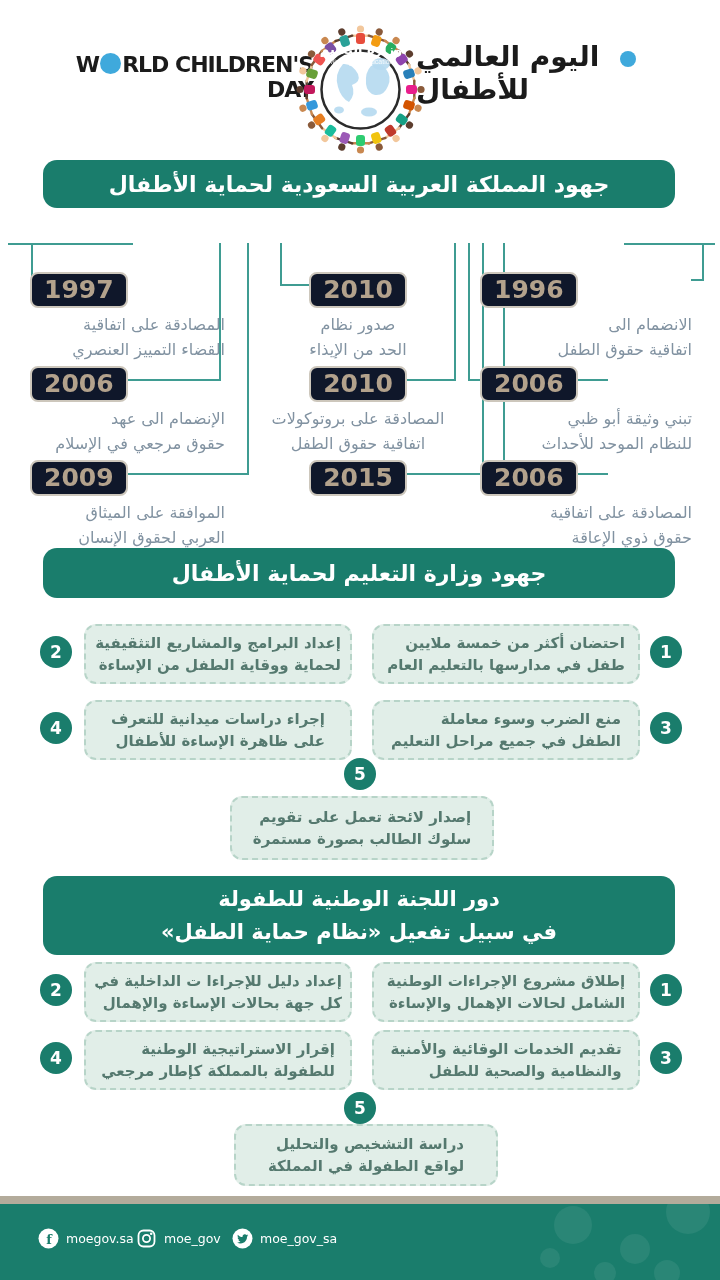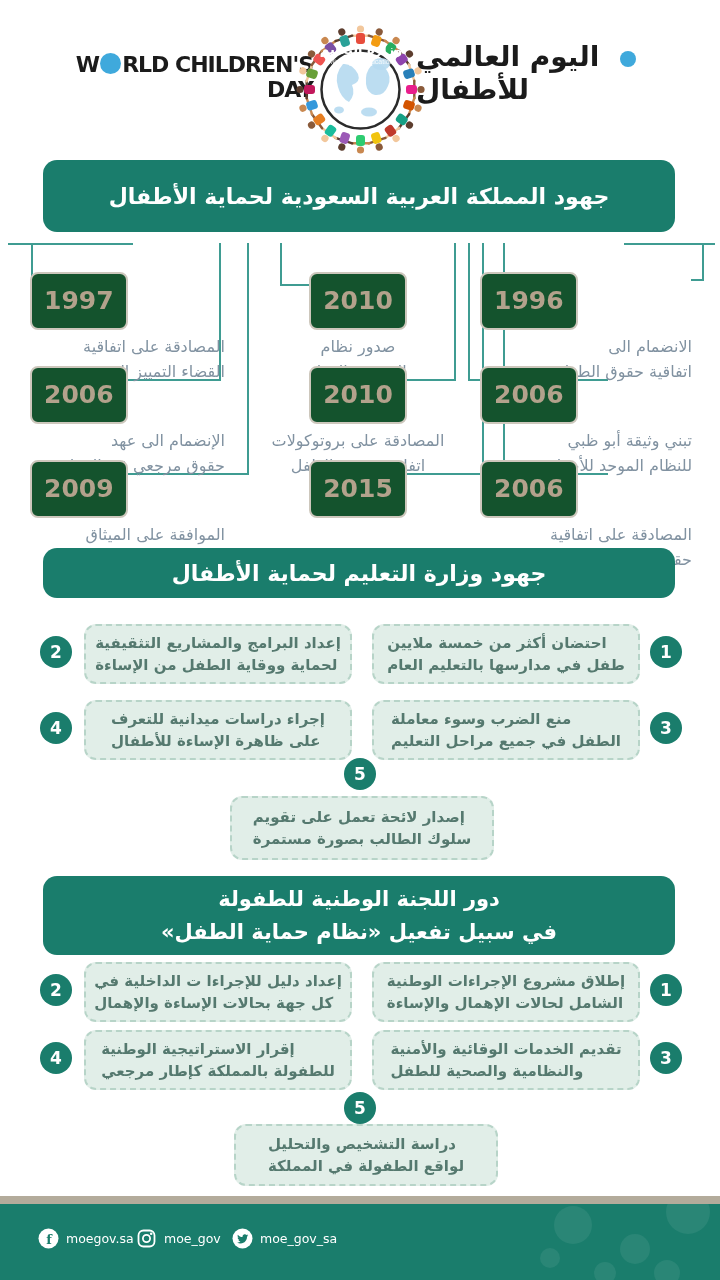--- a/index.html
+++ b/index.html
@@ -16,50 +16,50 @@
             font-size:28px;font-weight:bold;color:#1b1b1b;}
   #waw-dot{position:absolute;right:60px;top:11px;width:16px;height:16px;border-radius:50%;
            background:#3fa9dc;z-index:0;}
   #title-ar .txt{position:relative;z-index:1;}
   #globe{position:absolute;left:293px;top:22px;}
 
   
   .banner{position:absolute;left:43px;width:632px;background:#1a7d6c;border-radius:14px;
           color:#fff;display:flex;align-items:center;justify-content:center;text-align:center;
           font-weight:bold;direction:rtl;}
-  #banner1{top:160px;height:72px;font-size:22px;}
+  #banner1{top:160px;height:48px;font-size:22px;}
   #banner2{top:548px;height:50px;font-size:22px;}
   #banner3{top:876px;height:79px;font-size:21px;line-height:1.55;}
 
   
   #tl-title{position:absolute;left:0;top:233px;width:720px;text-align:center;
             font-size:21px;font-weight:bold;color:#1b7a69;direction:rtl;}
   .tl-line{position:absolute;background:#3f9c92;}
   .hline{height:2px;} .vline{width:2px;}
 
   .tl-e{position:absolute;direction:rtl;}
-  .badge{display:inline-block;background:#14532d;border:2px solid #cdc7bc;border-radius:8px;
-         padding:12px 12px;font-size:25px;font-weight:bold;color:#b3a28c;line-height:30px;
+  .badge{display:inline-block;background:#0f172a;border:2px solid #cdc7bc;border-radius:8px;
+         padding:1px 12px;font-size:25px;font-weight:bold;color:#b3a28c;line-height:30px;
          font-family:"DejaVu Sans",sans-serif;}
   .desc{margin-top:5px;font-size:16px;line-height:1.55;color:#8192a1;}
   .col-right{width:212px;left:480px;text-align:right;}
   .col-right .brow{text-align:left;direction:ltr;}
   .col-mid{width:250px;left:233px;text-align:center;}
   .col-left{width:195px;left:30px;}
   .col-left .brow{text-align:left;direction:ltr;}
   .col-left .desc{text-align:right;}
   .r0{top:272px;} .r1{top:366px;} .r2{top:460px;}
 
   
   .numcircle{position:absolute;width:32px;height:32px;border-radius:50%;background:#1a7d6c;
              color:#fff;font-size:17px;font-weight:bold;display:flex;align-items:center;
              justify-content:center;}
   .mintbox{position:absolute;width:264px;height:56px;background:#e1eee8;
            border:2px dashed #b7d4c8;border-radius:12px;display:flex;align-items:center;
-           justify-content:center;text-align:left;direction:rtl;font-size:15px;
+           justify-content:center;text-align:right;direction:rtl;font-size:15px;
            font-weight:bold;color:#55796f;line-height:1.5;}
   .mint-center{width:260px;height:56px;}
 
   
   #beige-strip{position:absolute;left:0;top:1196px;width:720px;height:8px;background:#b3ab9b;}
   #footer{position:absolute;left:0;top:1204px;width:720px;height:76px;background:#1a7d6c;overflow:hidden;}
   .deco{position:absolute;border-radius:50%;background:rgba(255,255,255,0.07);}
   .social{position:absolute;display:flex;align-items:center;gap:7px;color:#fff;font-size:12.5px;}
   #website{position:absolute;right:28px;top:28px;color:#fff;font-size:15px;}
   #ministry{position:absolute;left:318px;top:6px;width:86px;text-align:center;color:#fff;}

